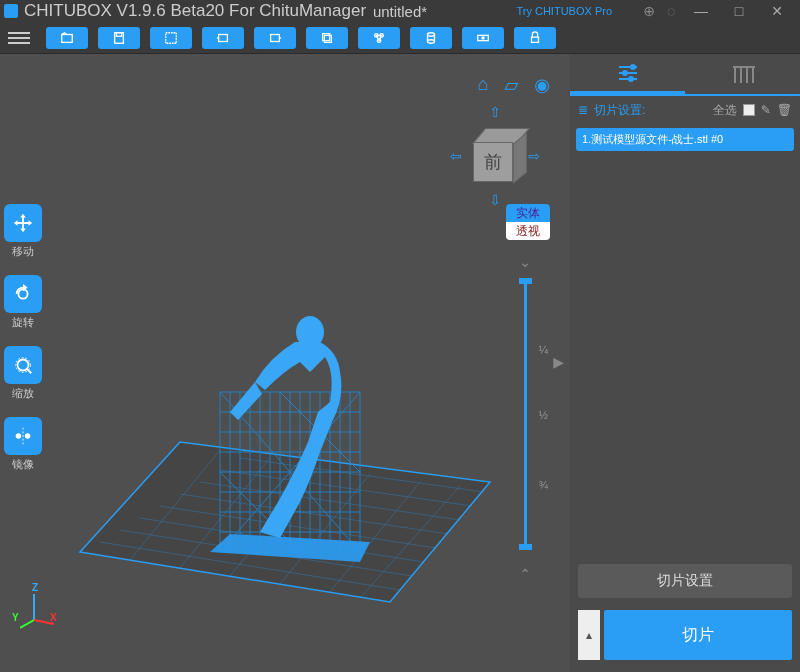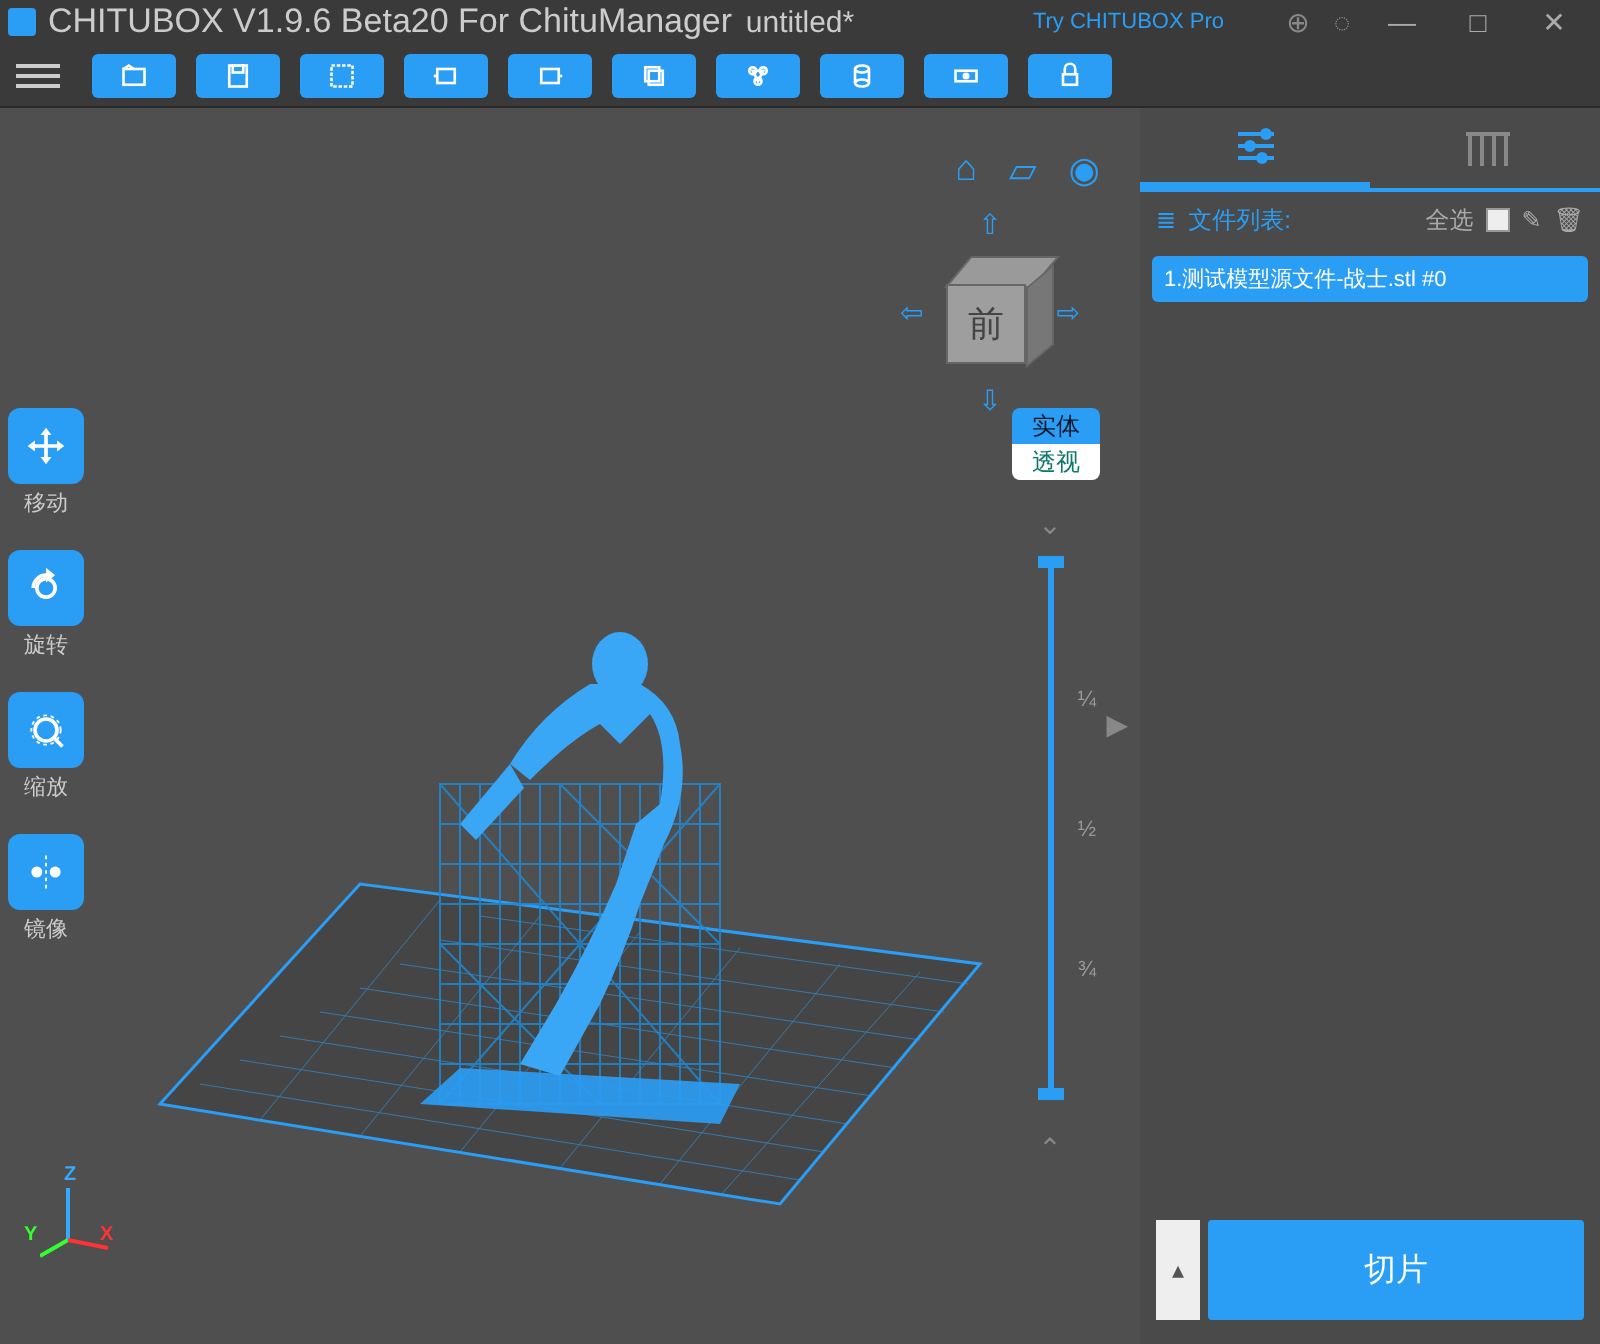--- a/index.html
+++ b/index.html
@@ -40,22 +40,22 @@
   .cube { width:56px; height:56px; margin:8px auto; position:relative; }
   .cube .face { position:absolute; background:#888; border:1px solid #666; display:flex; align-items:center; justify-content:center; font-size:18px; color:#444;}
   .cube .top { width:44px; height:16px; left:12px; top:0; transform:skewX(-40deg); background:#9a9a9a; font-size:10px;}
   .cube .side { width:14px; height:40px; left:46px; top:10px; transform:skewY(-40deg); background:#777;}
   .cube .front { width:40px; height:40px; left:6px; top:14px; background:#9e9e9e; }
   .carrow { font-size:14px; color:#2a9df4; }
   
   
   .rendermode { position:absolute; right:20px; top:150px; width:44px; border-radius:4px; overflow:hidden; font-size:12px; }
   .rendermode div { height:18px; text-align:center; line-height:18px; }
-  .rendermode .solid { background:#2a9df4; color:#0f172a; }
-  .rendermode .wire { background:#fff; color:#0f766e; }
+  .rendermode .solid { background:#2a9df4; color:#4c1d95; }
+  .rendermode .wire { background:#fff; color:#7f1d1d; }
   
   
   .vslider { position:absolute; right:30px; top:200px; height:320px; width:30px; }
   .vslider .chev { text-align:center; color:#888; font-size:14px; }
   .vslider .track { position:absolute; left:14px; top:24px; width:3px; height:270px; background:#2a9df4; }
   .vslider .knob { position:absolute; left:9px; width:13px; height:6px; background:#2a9df4; }
   .vslider .tick { position:absolute; right:-8px; color:#999; font-size:11px; }
   .vslider .tri { position:absolute; right:-24px; top:100px; color:#888; font-size:14px; }
   
   
@@ -346,28 +346,29 @@
             <line x1="5" y1="6" x2="5" y2="22"></line>
             <line x1="11" y1="6" x2="11" y2="22"></line>
             <line x1="17" y1="6" x2="17" y2="22"></line>
             <line x1="23" y1="6" x2="23" y2="22"></line>
             <line x1="3" y1="6" x2="25" y2="6"></line>
           </svg>
       </div>
     </div>
     <div class="filehdr">
       <span>≣</span>
-      <span class="hlabel">文件列表:</span>
+      <span class="hlabel">切片设置:</span>
       <span class="hact">全选</span>
       <span class="chk"></span>
       <span class="hact">✎</span>
       <span class="hact">🗑</span>
     </div>
     <div class="filelist">
       <div class="fileitem">1.测试模型源文件-战士.stl #0</div>
     </div>
     <div class="panelspacer"></div>
+    <div class="slicesettings">切片设置</div>
     <div class="slicerow">
       <div class="dd">▴</div>
       <div class="slicebtn">切片</div>
     </div>
   </div>
 </div>
 
 </body></html>

